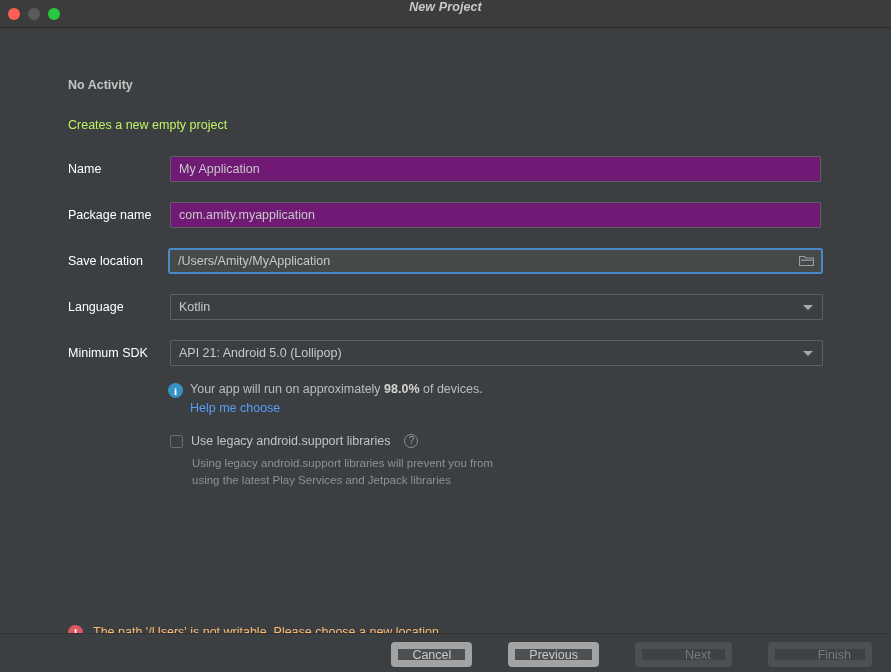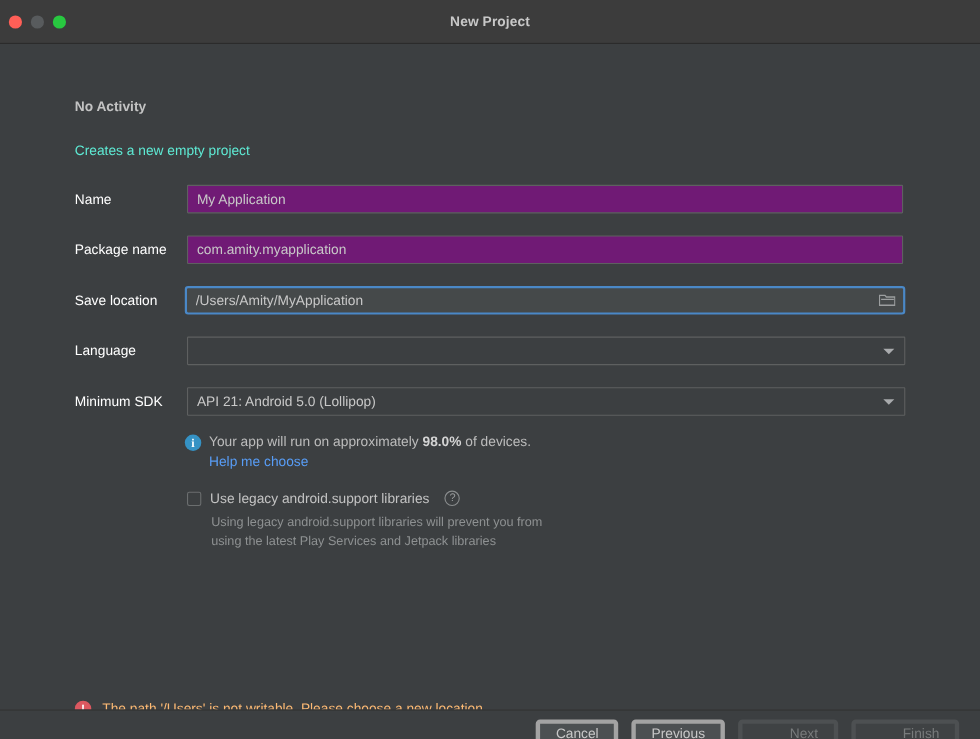--- a/index.html
+++ b/index.html
@@ -11,25 +11,25 @@
   body {
     background: #3c3f41;
     font-family: "Liberation Sans", sans-serif;
     color: #bbbbbb;
     -webkit-font-smoothing: antialiased;
   }
 
   
   #titlebar {
     position: relative;
-    height: 40px;
+    height: 28px;
     background: #3c3c3c;
     border-bottom: 1px solid #2b2b2b;
     display: flex;
-    align-items: center;
+    font-style: italic;
   }
   #traffic {
     position: absolute;
     left: 8px; top: 0; bottom: 0;
     display: flex; align-items: center; gap: 8px;
   }
   .tl { width: 12px; height: 12px; border-radius: 50%; display: block; }
   .tl.red    { background: #ff5f57; }
   .tl.yellow { background: #585b5d; }
   .tl.green  { background: #28c840; }
@@ -53,21 +53,21 @@
     position: absolute;
     left: 68px; top: 50px;
     font-size: 12.5px;
     font-weight: bold;
     color: #c3c3c3;
   }
   #subheading {
     position: absolute;
     left: 68px; top: 90px;
     font-size: 12.5px;
-    color: #5eead4;
+    color: #bef264;
   }
 
   
   .row { position: absolute; left: 0; right: 0; height: 26px; }
   .row .lbl {
     position: absolute;
     left: 68px;
     top: 50%;
     transform: translateY(-50%);
     font-size: 12.5px;
@@ -210,24 +210,25 @@
     gap: 12px;
   }
   .btn {
     min-width: 75px;
     height: 25px;
     padding: 0 14px;
     border-radius: 4px;
     font-size: 12.5px;
     font-family: "Liberation Sans", sans-serif;
     background: #4c5052;
-    border: 4px solid #a3a3a3;
+    border: 7px solid #a3a3a3;
     color: #c8c8c8;
     display: flex; align-items: center; justify-content: center;
     cursor: pointer;
+    margin-left: 24px;
   }
   .btn.disabled {
     background: #3f4244;
     border-color: #4d5052;
     color: #787b7c;
     cursor: default;
     padding-left: 43px;
   }
 </style>
 </head>
@@ -270,20 +271,21 @@
           <path d="M0.5 1.5 L5.5 1.5 L6.8 3 L14.5 3 L14.5 10.5 L0.5 10.5 Z" fill="none" stroke="#9b9e9f" stroke-width="1.2"></path>
           <path d="M2 5.2 L13.6 5.2" stroke="#9b9e9f" stroke-width="1.2"></path>
         </svg>
       </span>
     </div>
   </div>
 
   <div class="row" style="top:266px">
     <span class="lbl">Language</span>
     <div class="field combo">
+      <span class="value">Kotlin</span>
       <span class="caret"></span>
     </div>
   </div>
 
   <div class="row" style="top:312px">
     <span class="lbl">Minimum SDK</span>
     <div class="field combo">
       <span class="value">API 21: Android 5.0 (Lollipop)</span>
       <span class="caret"></span>
     </div>

